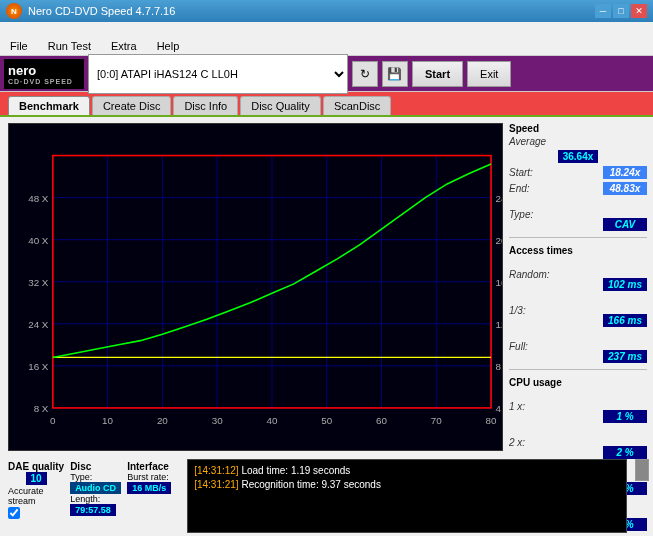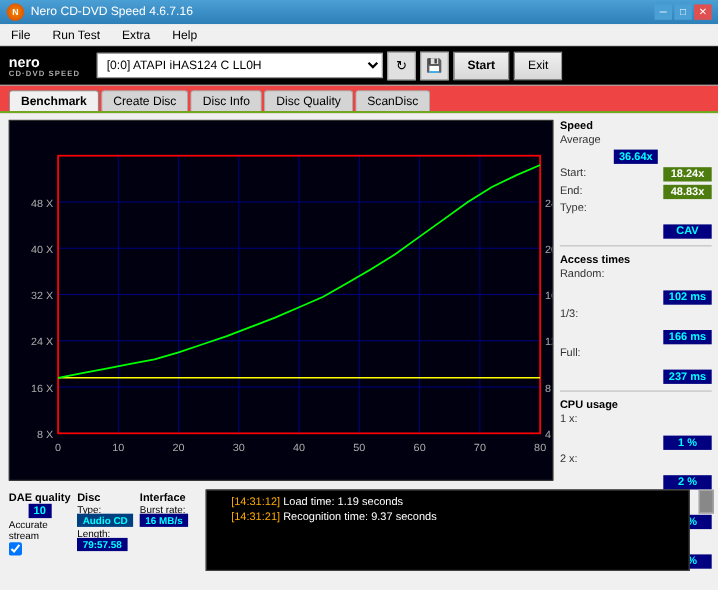--- a/index.html
+++ b/index.html
@@ -27,26 +27,27 @@
 
     
     #menu-bar {
       background: #f0f0f0;
       height: 20px;
       display: flex;
       align-items: center;
       padding: 0 4px;
       border-bottom: 1px solid #ccc;
       gap: 8px;
+      margin-top: 14px;
     }
     .menu-item { padding: 2px 6px; cursor: pointer; font-size: 11px; }
 
     
     #toolbar {
-      background: #000000;
+      background: #701a75;
       height: 36px;
       display: flex;
       align-items: center;
       padding: 2px 4px;
       border-bottom: 1px solid #ccc;
       gap: 4px;
     }
     #nero-logo {
       width: 80px;
       height: 30px;
@@ -55,21 +56,21 @@
       padding: 2px 4px;
       color: white;
       font-size: 10px;
       font-weight: bold;
     }
     #nero-logo .nero-text { font-size: 13px; font-weight: bold; color: white; }
     #nero-logo .cd-text { font-size: 7px; color: #aaa; letter-spacing: 1px; }
 
     #drive-select {
       flex: 1;
-      height: 23px;
+      height: 40px;
       font-size: 11px;
       border: 1px solid #999;
       background: white;
       padding: 0 4px;
       max-width: 260px;
     }
     .toolbar-btn {
       height: 26px; width: 26px;
       background: #e0e0e0;
       border: 1px solid #999;
@@ -141,54 +142,55 @@
 
     .stat-section-title {
       font-size: 10px;
       font-weight: bold;
       color: #000;
       margin-top: 2px;
     }
     .stat-row {
       display: flex;
       justify-content: space-between;
-      align-items: flex-start;
+      align-items: center;
       margin-bottom: 1px;
+      font-style: italic;
     }
     .stat-label { font-size: 10px; color: #333; }
     .stat-value-box {
       background: #000080;
       color: #00ffff;
       font-size: 10px;
       font-weight: bold;
       padding: 1px 5px;
       min-width: 44px;
       text-align: center;
       margin-top: 20px;
     }
     .stat-value-green {
-      background: #4d7c0f;
+      background: #3b82f6;
       color: #ffffff;
       font-size: 10px;
       font-weight: bold;
       padding: 1px 5px;
       min-width: 44px;
       text-align: center;
     }
 
     .divider { border-top: 1px solid #bbb; margin: 3px 0; }
 
     
     #log-area {
       height: 74px;
       background: #000;
       color: #fff;
       font-family: monospace;
       font-size: 10px;
-      padding: 4px 22px;
+      padding: 4px 6px;
       margin: 0 0 4px 8px;
       border: 1px solid #444;
       overflow-y: auto;
       flex: 1;
     }
     .log-entry { line-height: 14px; }
     .log-time { color: #ffaa00; }
     .log-msg { color: white; }
 
     #bottom-area {
@@ -209,21 +211,21 @@
       width: 100%;
       height: 100%;
     }
   </style>
 </head>
 <body>
 
 <div id="title-bar">
   <div style="display:flex;align-items:center;">
     <div style="width:16px;height:16px;background:radial-gradient(circle,#ff8800,#cc4400);border-radius:50%;margin-right:6px;display:flex;align-items:center;justify-content:center;font-size:8px;color:white;font-weight:bold;">N</div>
-    <span>Nero CD-DVD Speed 4.6.7.16</span>
+    <span>Nero CD-DVD Speed 4.7.7.16</span>
   </div>
   <div class="win-buttons">
     <button class="win-btn win-btn-min">─</button>
     <button class="win-btn win-btn-max">□</button>
     <button class="win-btn win-btn-close">✕</button>
   </div>
 </div>
 
 <div id="menu-bar">
   <span class="menu-item">File</span>

